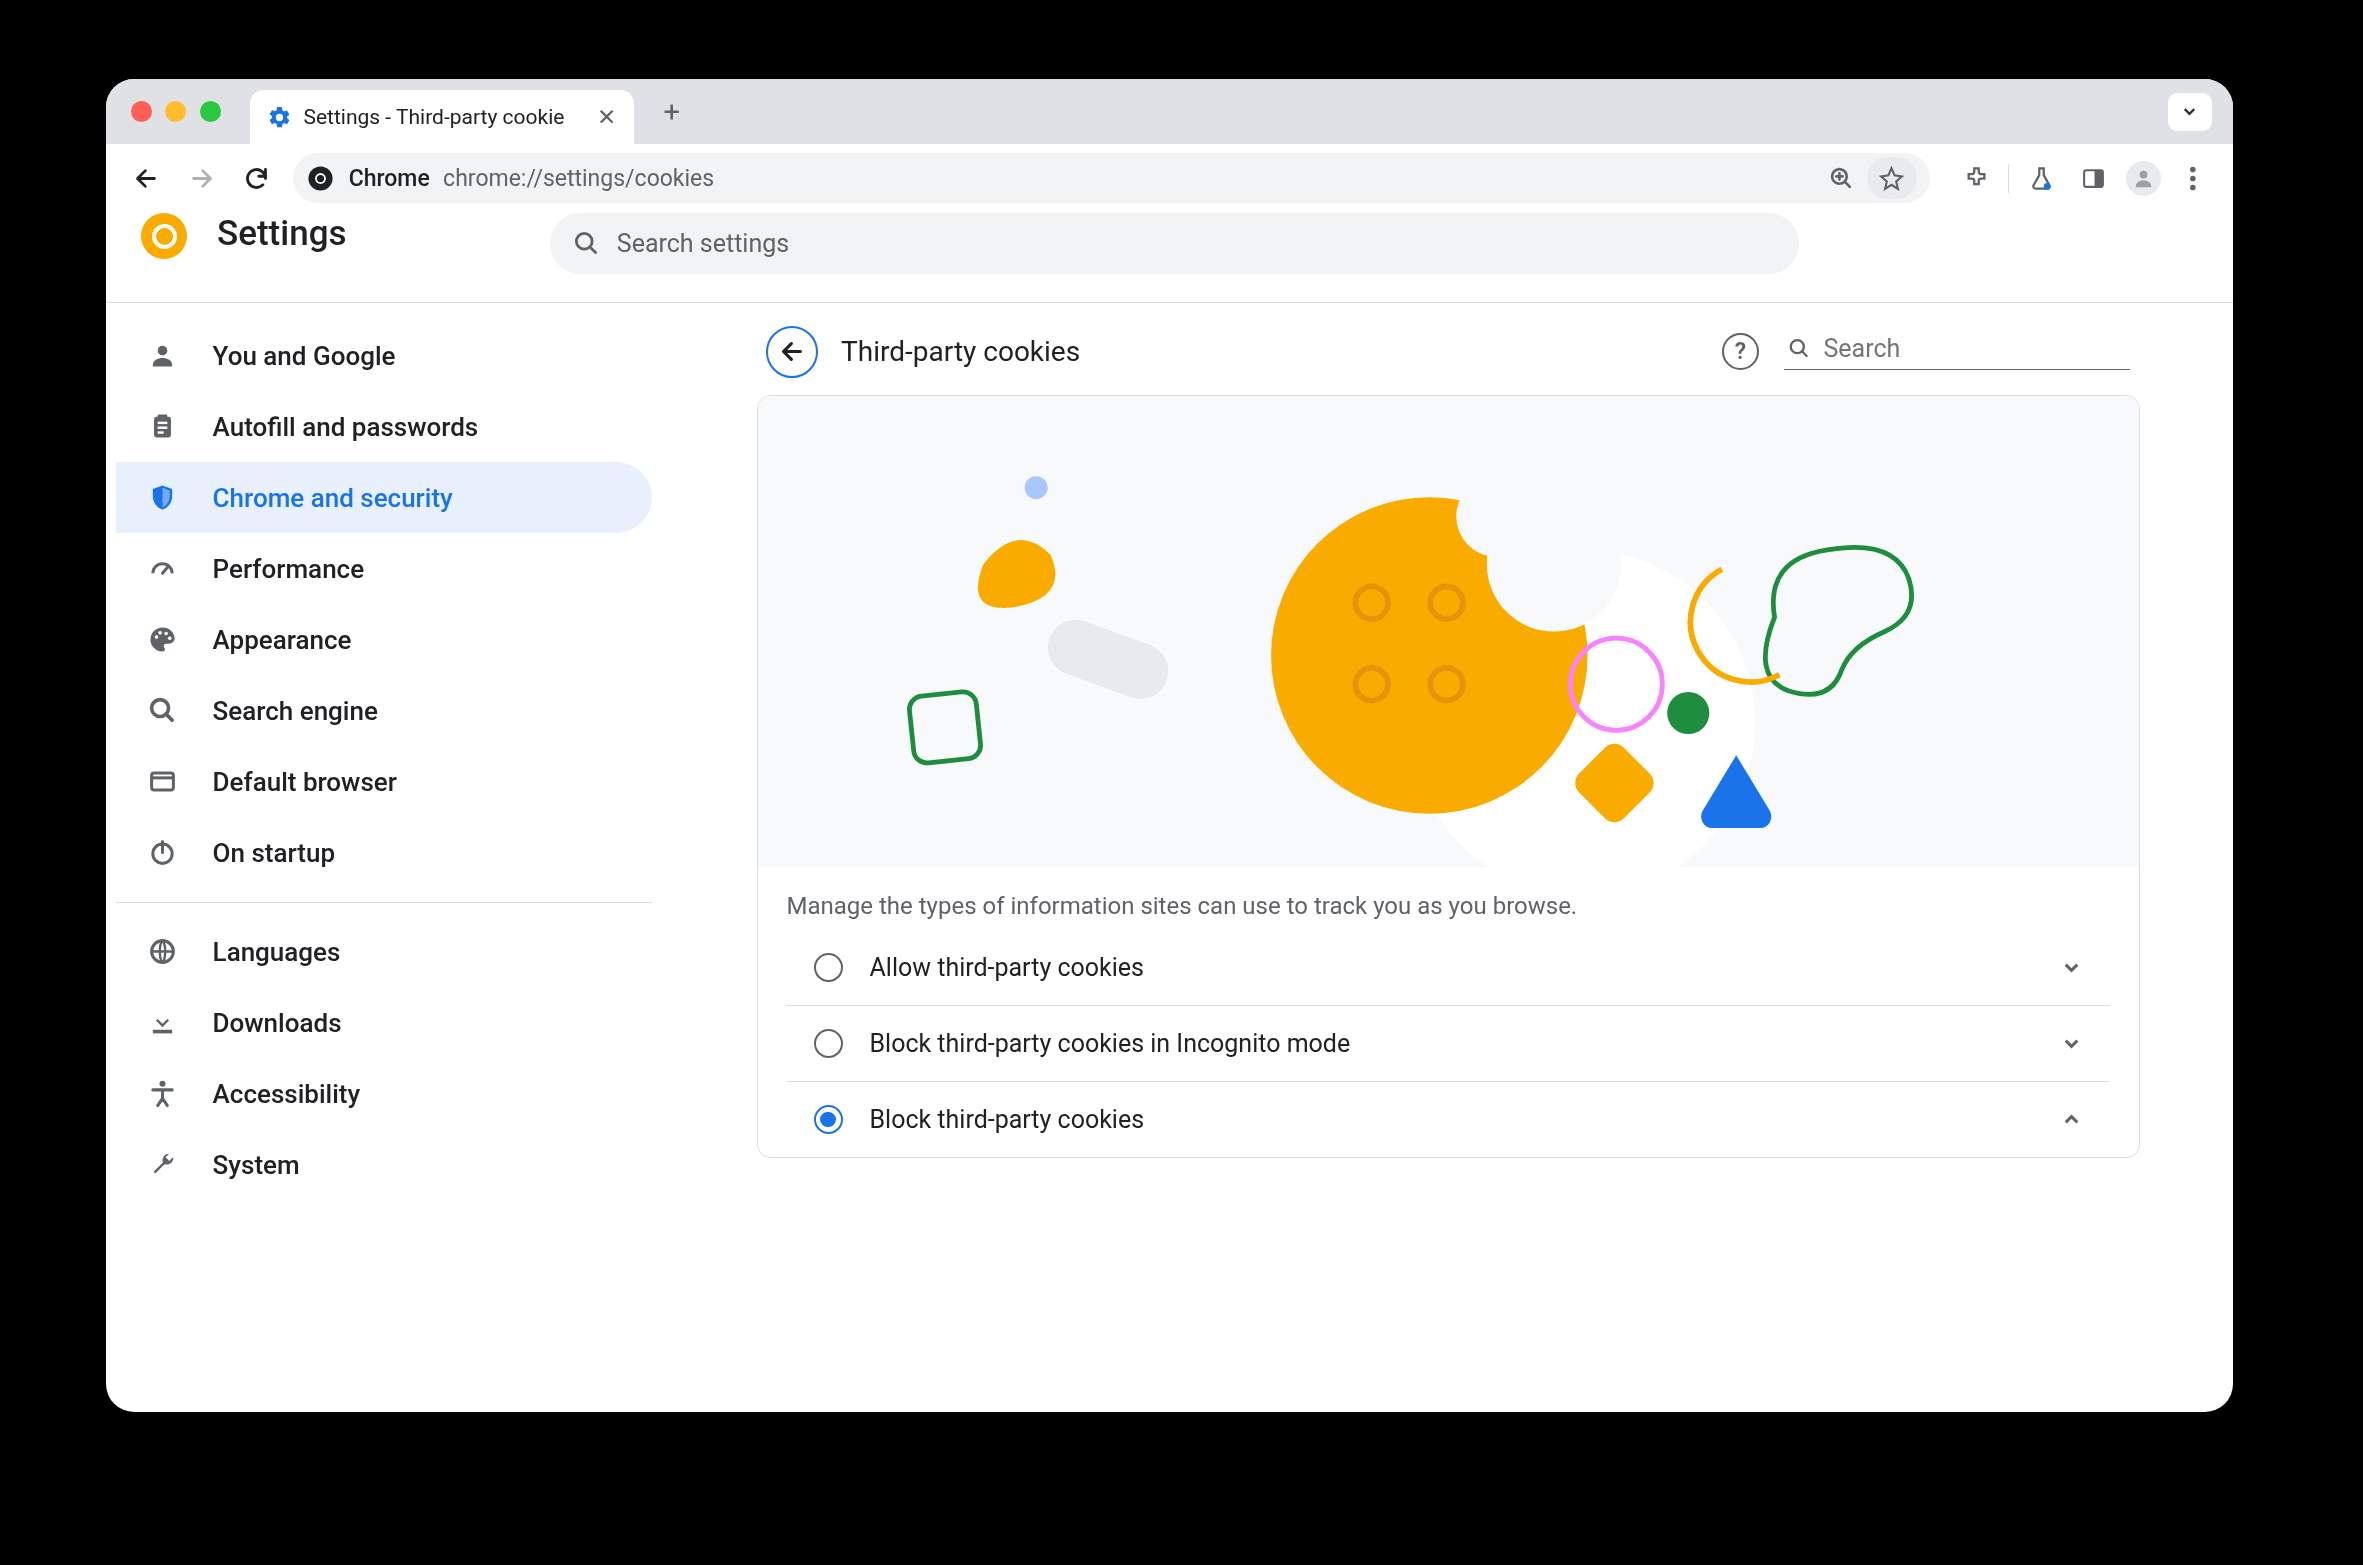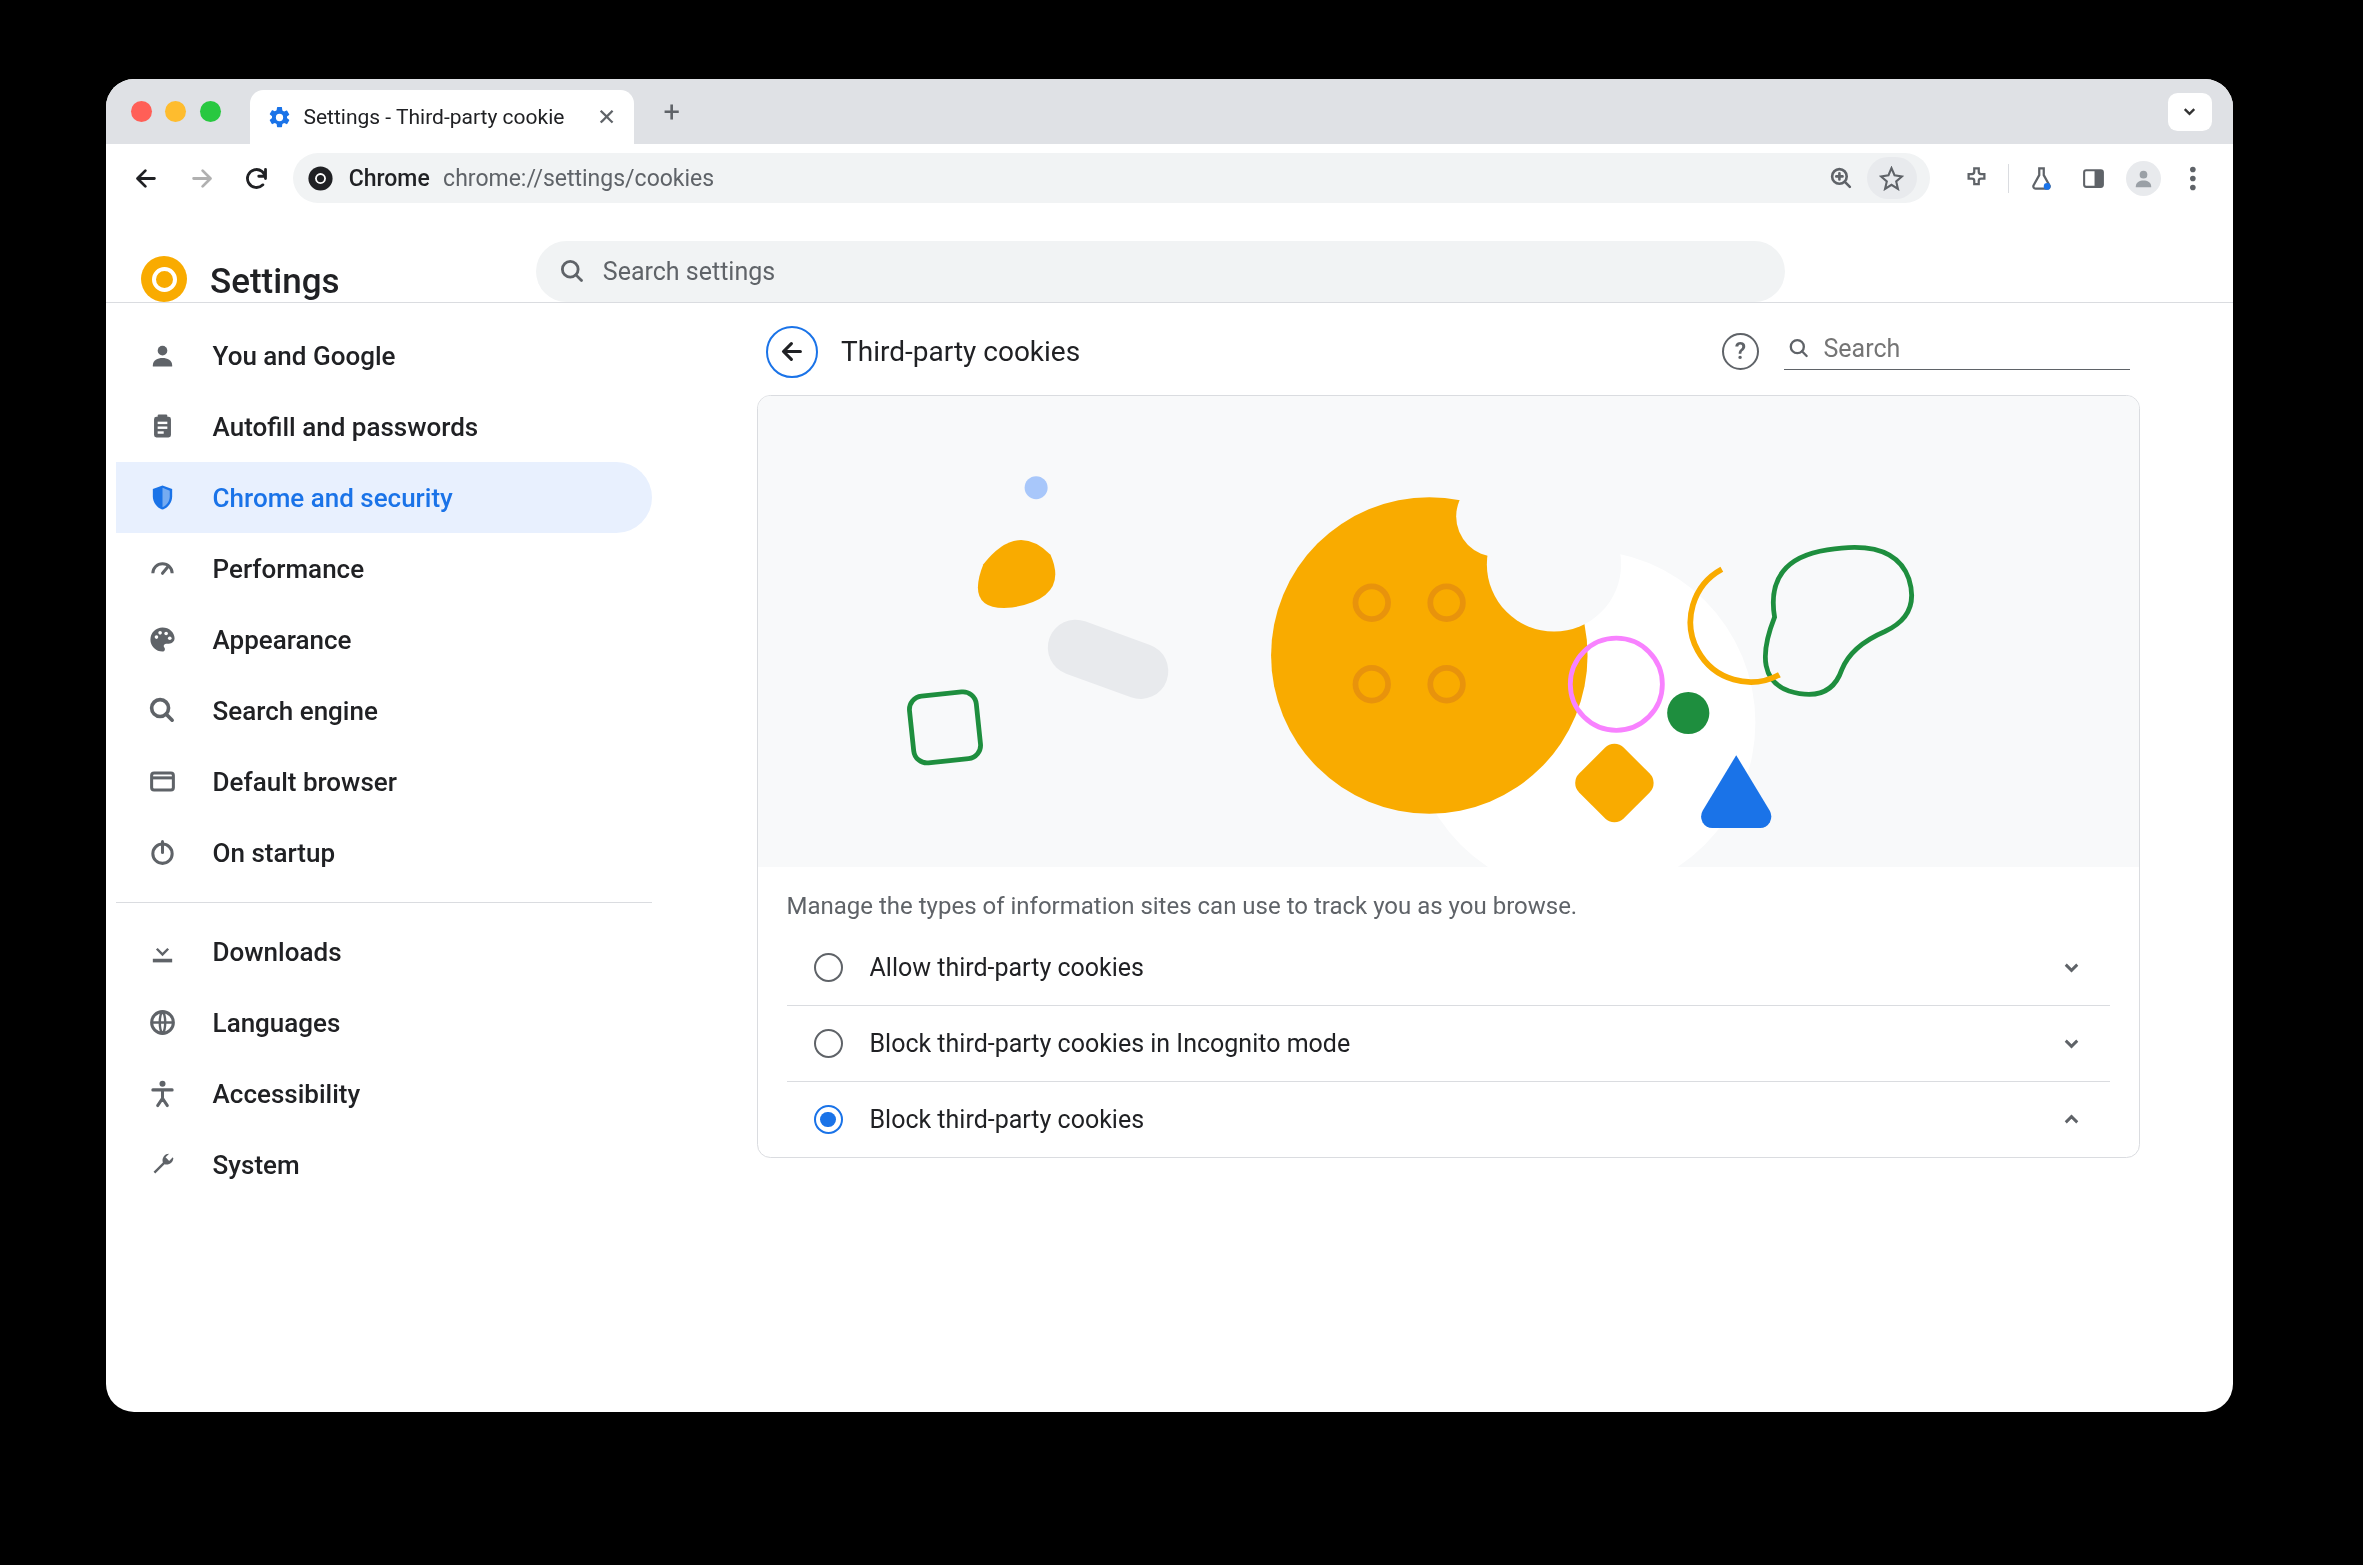--- a/index.html
+++ b/index.html
@@ -29,21 +29,21 @@
   .chrome-label { font-size:23px; color:#202124; font-weight:500;}
   .url { font-size:23px; color:#5f6368;}
   .omni-actions{ margin-left:auto; display:flex; align-items:center; gap:3.8px;}
   .omni-actions .ico { width:42px;height:42px;display:flex;align-items:center;justify-content:center;color:#5f6368;}
   .star-bg { width:50px;height:42px;background:#e8eaed;border-radius:21px;display:flex;align-items:center;justify-content:center;}
   .tb-right { display:flex; align-items:center; gap:13.4px; margin-left:9.6px;}
   .tb-right .ico{width:38px;height:38px;display:flex;align-items:center;justify-content:center;color:#5f6368;}
   .vsep{width:1px;height:29px;background:#dadce0;}
   .avatar{width:35px;height:35px;border-radius:50%;background:#e8eaed;display:flex;align-items:center;justify-content:center;}
   
-  .settings-header { height: 90px; display:flex; align-items:flex-end; padding: 0 35px; gap: 23px; border-bottom: 1px solid #dadce0;}
+  .settings-header { height: 90px; display:flex; align-items:flex-start; padding: 0 35px; gap: 30px; border-bottom: 1px solid #dadce0;}
   .canary { width:46px;height:46px;border-radius:50%;background:#f9ab00;display:flex;align-items:center;justify-content:center;}
   .canary-inner{width:25px;height:25px;border-radius:50%;border:4.8px solid #fff;}
   .settings-title { font-size:35px; font-weight:500; color:#202124;}
   .search-settings { margin-left: 173px; flex:1; max-width: 1249px; height:61px; background:#f1f3f4; border-radius:31px; display:flex;align-items:center;padding:0 23px;gap:17.3px;color:#5f6368;}
   .search-settings .ph{font-size:25px;}
   
   .body { display:flex; height: calc(100% - 65px - 69px - 90px); }
   .sidebar { width: 557px; padding: 17.3px 9.6px; border-right: 1px solid transparent;}
   .sb-item { height: 71px; display:flex; align-items:center; padding: 0 29px; gap: 33px; border-radius: 0 38px 38px 0; cursor:pointer;}
   .sb-item .sic{width:35px;display:flex;justify-content:center;color:#5f6368;}
@@ -267,34 +267,34 @@
               <circle cx="12" cy="13" r="8" fill="none" stroke="#5f6368" stroke-width="2.5"></circle>
               <path stroke="#5f6368" stroke-width="2.5" stroke-linecap="round" d="M12 3v9"></path>
             </svg>
           </span>
         <span class="lbl">On startup</span>
       </div>
       <div class="sb-divider"></div>
       <div class="sb-item">
         <span class="sic">
             <svg width="29" height="29" viewBox="0 0 24 24">
+              <circle cx="12" cy="12" r="9" fill="none" stroke="#5f6368" stroke-width="2.5"></circle>
+              <path fill="none" stroke="#5f6368" stroke-width="2" d="M3 12h18M12 3c3 3 3 15 0 18M12 3c-3 3-3 15 0 18"></path>
+            </svg>
+          </span>
+        <span class="lbl">Languages</span>
+      </div>
+      <div class="sb-item">
+        <span class="sic">
+            <svg width="29" height="29" viewBox="0 0 24 24">
               <path fill="#5f6368" d="M12 3v10l4-4 1.4 1.4L12 16 6.6 10.4 8 9l4 4V3h0z"></path>
               <rect x="4" y="18" width="16" height="3" fill="#5f6368"></rect>
             </svg>
           </span>
         <span class="lbl">Downloads</span>
-      </div>
-      <div class="sb-item">
-        <span class="sic">
-            <svg width="29" height="29" viewBox="0 0 24 24">
-              <circle cx="12" cy="12" r="9" fill="none" stroke="#5f6368" stroke-width="2.5"></circle>
-              <path fill="none" stroke="#5f6368" stroke-width="2" d="M3 12h18M12 3c3 3 3 15 0 18M12 3c-3 3-3 15 0 18"></path>
-            </svg>
-          </span>
-        <span class="lbl">Languages</span>
       </div>
       <div class="sb-item">
         <span class="sic">
             <svg width="29" height="29" viewBox="0 0 24 24">
               <circle cx="12" cy="4" r="2.5" fill="#5f6368"></circle>
               <path stroke="#5f6368" stroke-width="2.5" stroke-linecap="round" d="M4 9h16M12 9v7m0 0l-4 6m4-6l4 6"></path>
             </svg>
           </span>
         <span class="lbl">Accessibility</span>
       </div>

